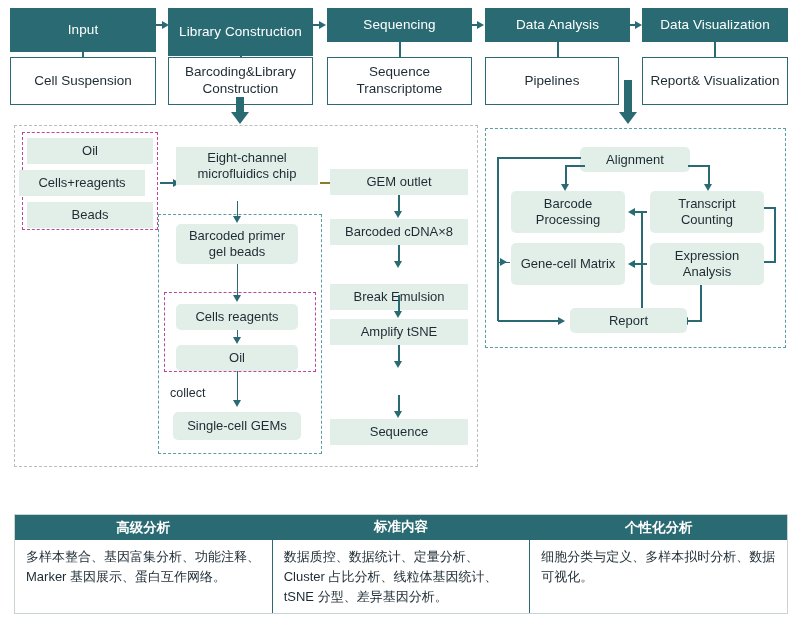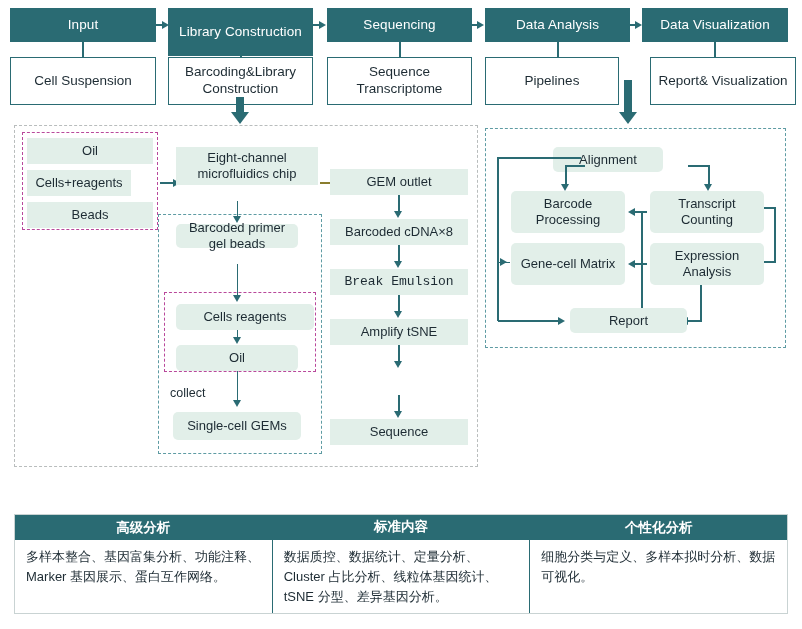--- a/index.html
+++ b/index.html
@@ -65,21 +65,21 @@
   .thead{background:#2a6b73;color:#fff;font-weight:bold;font-size:13.5px;
          height:25px;display:flex;align-items:center;justify-content:center;}
   .tbody{flex:1;font-size:13px;line-height:1.55;padding:7px 11px 6px 11px;color:#1d2b33;}
   .collect-lbl{position:absolute;font-size:12.5px;color:#1d2b33;}
 </style>
 </head>
 <body>
 
 <div class="stage">
 
-  <div class="abs hdr" style="left:10px;top:8px;width:146px;height:34px;">Input</div>
+  <div class="abs hdr" style="left:10px;top:8px;width:146px;height:44px;">Input</div>
   <div class="abs hdr" style="left:168px;top:8px;width:145px;height:48px;">Library Construction</div>
   <div class="abs hdr" style="left:485px;top:8px;width:145px;height:34px;">Data Analysis</div>
   <div class="abs hdr" style="left:327px;top:8px;width:145px;height:34px;">Sequencing</div>
   <div class="abs hdr" style="left:642px;top:8px;width:146px;height:34px;">Data Visualization</div>
 
   <div class="hconn" style="left:156px;top:24px;width:7px;"></div>
   <div class="arw-r" style="left:162px;top:20.5px;"></div>
   <div class="hconn" style="left:313px;top:24px;width:7px;"></div>
   <div class="arw-r" style="left:319px;top:20.5px;"></div>
   <div class="hconn" style="left:472px;top:24px;width:6px;"></div>
@@ -90,93 +90,93 @@
   <div class="ln vln" style="left:82px;top:42px;height:15px;"></div>
   <div class="ln vln" style="left:240px;top:42px;height:15px;"></div>
   <div class="ln vln" style="left:399px;top:42px;height:15px;"></div>
   <div class="ln vln" style="left:557px;top:42px;height:15px;"></div>
   <div class="ln vln" style="left:714px;top:42px;height:15px;"></div>
 
   <div class="abs obox" style="left:10px;top:57px;width:146px;height:48px;">Cell Suspension</div>
   <div class="abs obox" style="left:168px;top:57px;width:145px;height:48px;">Barcoding&amp;Library Construction</div>
   <div class="abs obox" style="left:327px;top:57px;width:145px;height:48px;">Sequence Transcriptome</div>
   <div class="abs obox" style="left:485px;top:57px;width:134px;height:48px;">Pipelines</div>
-  <div class="abs obox" style="left:642px;top:57px;width:146px;height:48px;margin-left:8px;">Report&amp; Visualization</div>
+  <div class="abs obox" style="left:642px;top:57px;width:146px;height:48px;">Report&amp; Visualization</div>
 
   <div class="fat" style="left:231px;top:97px;width:18px;height:28px;">
     <div class="stem" style="left:5px;top:0;width:8px;height:17px;"></div>
     <div class="head" style="left:0;top:15px;"></div>
   </div>
 
   <div class="fat" style="left:619px;top:80px;width:18px;height:45px;">
     <div class="stem" style="left:5px;top:0;width:8px;height:34px;"></div>
     <div class="head" style="left:0;top:32px;"></div>
   </div>
 
   <div class="abs dash-gray" style="left:14px;top:125px;width:464px;height:342px;"></div>
 
   <div class="abs dash-mag" style="left:22px;top:132px;width:136px;height:98px;"></div>
   <div class="abs gbox sq" style="left:27px;top:138px;width:126px;height:26px;">Oil</div>
-  <div class="abs gbox sq" style="left:27px;top:170px;width:104px;height:26px;">Cells+reagents</div>
+  <div class="abs gbox sq" style="left:19px;top:170px;width:126px;height:26px;">Cells+reagents</div>
   <div class="abs gbox sq" style="left:27px;top:202px;width:126px;height:26px;">Beads</div>
 
   <div class="ln hln" style="left:160px;top:182px;width:15px;"></div>
   <div class="arw-r" style="left:173px;top:178.5px;"></div>
 
   <div class="abs gbox sq" style="left:176px;top:147px;width:142px;height:38px;">Eight-channel microfluidics chip</div>
 
   <div class="ln hln" style="left:320px;top:182px;width:15px;background:#8a7d2e;"></div>
   <div class="arw-r arw-olive" style="left:333px;top:178.5px;"></div>
 
   <div class="abs dash-teal" style="left:158px;top:214px;width:164px;height:240px;"></div>
 
   <div class="ln vln" style="left:236.5px;top:201px;width:1.6px;height:18px;"></div>
   <div class="arw-d" style="left:232.5px;top:216px;"></div>
 
-  <div class="abs gbox" style="left:176px;top:224px;width:122px;height:24px;">Barcoded primer gel beads</div>
+  <div class="abs gbox" style="left:176px;top:224px;width:122px;height:40px;">Barcoded primer gel beads</div>
 
   <div class="ln vln" style="left:236.5px;top:264px;width:1.6px;height:35px;"></div>
   <div class="arw-d" style="left:232.5px;top:295px;"></div>
 
   <div class="abs dash-mag" style="left:164px;top:292px;width:152px;height:80px;"></div>
-  <div class="abs gbox" style="left:176px;top:304px;width:138px;height:26px;">Cells reagents</div>
+  <div class="abs gbox" style="left:176px;top:304px;width:122px;height:26px;">Cells reagents</div>
   <div class="ln vln" style="left:236.5px;top:330px;width:1.6px;height:9px;"></div>
   <div class="arw-d" style="left:232.5px;top:337px;"></div>
   <div class="abs gbox" style="left:176px;top:345px;width:122px;height:26px;">Oil</div>
 
   <div class="ln vln" style="left:236.5px;top:371px;width:1.6px;height:32px;"></div>
   <div class="arw-d" style="left:232.5px;top:400px;"></div>
   <div class="collect-lbl" style="left:170px;top:386px;">collect</div>
 
   <div class="abs gbox" style="left:173px;top:412px;width:128px;height:28px;">Single-cell GEMs</div>
 
   <div class="abs gbox sq" style="left:330px;top:169px;width:138px;height:26px;">GEM outlet</div>
   <div class="ln vln" style="left:398.2px;top:195px;width:1.6px;height:20px;"></div>
   <div class="arw-d" style="left:394.2px;top:211px;"></div>
 
   <div class="abs gbox sq" style="left:330px;top:219px;width:138px;height:26px;">Barcoded cDNA×8</div>
   <div class="ln vln" style="left:398.2px;top:245px;width:1.6px;height:20px;"></div>
   <div class="arw-d" style="left:394.2px;top:261px;"></div>
 
-  <div class="abs gbox sq" style="left:330px;top:269px;width:138px;height:26px;font-family:Liberation Mono, monospace;">Break Emulsion</div>
+  <div class="abs gbox sq" style="left:330px;top:284px;width:138px;height:26px;">Break Emulsion</div>
   <div class="ln vln" style="left:398.2px;top:295px;width:1.6px;height:20px;"></div>
   <div class="arw-d" style="left:394.2px;top:311px;"></div>
 
   <div class="abs gbox sq" style="left:330px;top:319px;width:138px;height:26px;">Amplify tSNE</div>
   <div class="ln vln" style="left:398.2px;top:345px;width:1.6px;height:20px;"></div>
   <div class="arw-d" style="left:394.2px;top:361px;"></div>
 
   <div class="ln vln" style="left:398.2px;top:395px;width:1.6px;height:20px;"></div>
   <div class="arw-d" style="left:394.2px;top:411px;"></div>
 
   <div class="abs gbox sq" style="left:330px;top:419px;width:138px;height:26px;">Sequence</div>
 
   <div class="abs dash-teal" style="left:485px;top:128px;width:301px;height:220px;"></div>
 
-  <div class="abs gbox" style="left:553px;top:147px;width:110px;height:25px;">Alignment</div>
+  <div class="abs gbox" style="left:580px;top:147px;width:110px;height:25px;">Alignment</div>
 
   <div class="ln hln" style="left:497px;top:157px;width:84px;"></div>
   <div class="ln vln" style="left:497px;top:157px;width:1.6px;height:110px;"></div>
   <div class="arw-r" style="left:500px;top:258px;"></div>
   <div class="ln hln" style="left:498px;top:261.5px;width:12px;"></div>
 
   <div class="ln hln" style="left:565px;top:165px;width:20px;"></div>
   <div class="ln vln" style="left:565px;top:165px;width:1.6px;height:22px;"></div>
   <div class="arw-d" style="left:561px;top:184px;"></div>
 

